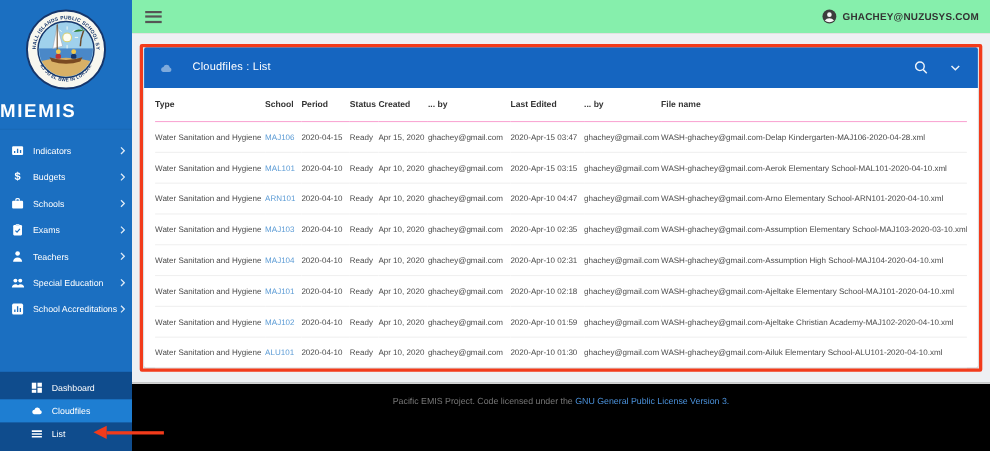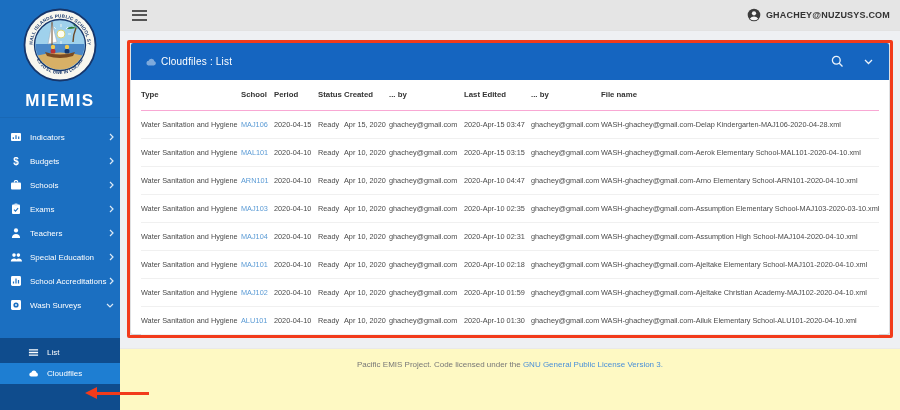--- a/index.html
+++ b/index.html
@@ -6,54 +6,54 @@
   html,body { width:900px; height:410px; }
   body {
     position:relative; overflow:hidden; background:#fff;
     font-family:"Liberation Sans", sans-serif;
     -webkit-font-smoothing:antialiased;
   }
 
   
   .sidebar { position:absolute; left:0; top:0; width:120px; height:410px; background:#1b6fc1; color:#fff; z-index:2; }
   .logo-wrap { display:flex; justify-content:center; padding-top:8px; }
-  .brand { text-align:center; font-size:17px; font-weight:bold; letter-spacing:1.5px; margin-top:9px; padding-bottom:6px; border-bottom:1px solid rgba(0,0,0,.06); }
+  .brand { font-size:17px; font-weight:bold; letter-spacing:1.5px; margin-top:9px; padding-bottom:6px; border-bottom:1px solid rgba(0,0,0,.06); }
   .nav { margin-top:7px; }
   .nav-item { position:relative; height:24px; display:flex; align-items:center; padding:0 14px 0 10px; font-size:8px; cursor:pointer; white-space:nowrap; }
   .nav-item .ic { width:12px; height:12px; margin-right:8px; flex:0 0 12px; }
   .nav-item .dollar { width:12px; margin-right:8px; font-size:10px; font-weight:bold; text-align:center; flex:0 0 12px; }
   .nav-item .chev { position:absolute; right:6px; top:8px; opacity:.85; }
   .submenu { position:absolute; left:0; top:338px; width:120px; height:72px; background:#0f4c8d; padding-top:4px; }
   .sub-item { height:21px; display:flex; align-items:center; padding-left:28px; font-size:8px; cursor:pointer; }
   .sub-item .ic { width:11px; height:11px; margin-right:8px; flex:0 0 11px; }
   .sub-item.active { background:#1e7ed2; }
 
   
-  .topbar { position:absolute; left:120px; top:0; width:780px; height:31px; background:#e5e5e5; border-bottom:1px solid #e2e2e2; display:flex; align-items:center; padding:0 10px 0 12px; }
+  .topbar { position:absolute; left:120px; top:0; width:780px; height:31px; background:#86efac; border-bottom:1px solid #e2e2e2; display:flex; align-items:center; padding:0 10px 0 12px; }
   .hamburger { display:flex; flex-direction:column; gap:2.5px; cursor:pointer; }
   .hamburger span { display:block; width:15px; height:2px; background:#555; }
   .user { margin-left:auto; display:flex; align-items:center; gap:5px; cursor:pointer; }
   .user-email { font-size:9px; font-weight:bold; color:#333; letter-spacing:.2px; }
 
   
   .content-bg { position:absolute; left:120px; top:31px; width:780px; height:317px; background:#eef0f3; }
   .panel { position:absolute; left:131px; top:43px; width:758px; height:291px; background:#fff; border-radius:2px; box-shadow:0 1px 3px rgba(0,0,0,.18); z-index:1; }
   .panel-header { height:37px; background:#1565c0; border-radius:2px 2px 0 0; display:flex; align-items:center; padding:0 16px 0 12px; color:#fff; }
-  .panel-title { font-size:10px; font-weight:500; margin-left:2px; letter-spacing:.2px; }
+  .panel-title { font-size:10px; font-weight:500; margin-left:16px; letter-spacing:.2px; }
   .ph-icons { margin-left:auto; display:flex; align-items:center; gap:20px; }
   .ph-icons .btn { cursor:pointer; display:flex; align-items:center; }
 
   .tablewrap { padding:0 10px; }
   table { width:100%; border-collapse:collapse; table-layout:fixed; }
   th { font-size:7.8px; font-weight:bold; color:#333; text-align:left; height:30px; vertical-align:middle; border-bottom:1px solid #f9a8d4; padding:0 3px 0 0; white-space:nowrap; overflow:hidden; }
   td { font-size:7.3px; color:#4a4a4a; height:28px; vertical-align:middle; border-bottom:1px solid #f0f0f0; padding:0 3px 0 0; white-space:nowrap; overflow:hidden; }
   td.school { color:#5b9bd5; cursor:pointer; }
 
   
-  .footer { position:absolute; left:120px; top:348px; width:780px; height:62px; background:#fef9c3; border-top:1px solid #e9e9e9; text-align:center; padding-top:11px; font-size:8px; color:#777; }
+  .footer { position:absolute; left:120px; top:348px; width:780px; height:62px; background:#000000; border-top:1px solid #e9e9e9; text-align:center; padding-top:11px; font-size:8px; color:#777; }
   .footer a { color:#4a90d9; text-decoration:none; cursor:pointer; }
 
   
   .annot-rect { position:absolute; left:127px; top:40px; width:766px; height:298px; border:3px solid #f23b1b; border-radius:2px; z-index:5; pointer-events:none; }
   .annot-arrow-line { position:absolute; left:97px; top:392px; width:52px; height:3px; background:#f23b1b; z-index:6; pointer-events:none; }
   .annot-arrow-head { position:absolute; left:85px; top:387px; width:0; height:0; border-top:6px solid transparent; border-bottom:6px solid transparent; border-right:12px solid #f23b1b; z-index:6; pointer-events:none; }
 
   svg { display:block; }
 </style>
 </head>
@@ -159,45 +159,43 @@
     <div class="nav-item">
       <svg class="ic" viewBox="0 0 12 12">
           <rect x="1" y="1" width="10" height="10" rx="1.4" fill="#fff"></rect>
           <path d="M3.5 8.6V6.4M6 8.6V3.4M8.5 8.6V5" stroke="#1b6fc1" stroke-width="1.2" fill="none"></path>
         </svg>
       <span>School Accreditations</span>
       <svg class="chev" width="5" height="8" viewBox="0 0 5 8">
           <path d="M1 1l3 3-3 3" stroke="#fff" fill="none" stroke-width="1.2"></path>
         </svg>
     </div>
-    <div class="nav-item">
-      <svg class="ic" viewBox="0 0 12 12">
-          <rect x="1" y="1" width="10" height="10" rx="1.4" fill="#fff"></rect>
-          <circle cx="6" cy="6" r="2.6" fill="#1b6fc1"></circle>
-          <circle cx="6" cy="6" r=".9" fill="#fff"></circle>
-        </svg>
-      <span>Wash Surveys</span>
-      <svg class="chev" width="8" height="5" viewBox="0 0 8 5" style="top:10px">
-          <path d="M1 1l3 3 3-3" stroke="#fff" fill="none" stroke-width="1.2"></path>
-        </svg>
-    </div>
   </div>
 
   <div class="submenu">
     <div class="sub-item">
       <svg class="ic" viewBox="0 0 12 12">
+          <rect x="1" y="1" width="4.4" height="6" fill="#fff"></rect>
+          <rect x="6.6" y="1" width="4.4" height="4" fill="#fff"></rect>
+          <rect x="1" y="8" width="4.4" height="3" fill="#fff"></rect>
+          <rect x="6.6" y="6" width="4.4" height="5" fill="#fff"></rect>
+        </svg>
+      <span>Dashboard</span>
+    </div>
+    <div class="sub-item active">
+      <svg class="ic" viewBox="0 0 12 12">
+          <path d="M3.1 9.4h5.8a2.1 2.1 0 00.5-4.1 3 3 0 00-5.8-.5 2.35 2.35 0 00-.5 4.6z" fill="#fff"></path>
+        </svg>
+      <span>Cloudfiles</span>
+    </div>
+    <div class="sub-item">
+      <svg class="ic" viewBox="0 0 12 12">
           <path d="M1 3.2h10M1 6h10M1 8.8h10" stroke="#fff" stroke-width="1.5"></path>
         </svg>
       <span>List</span>
-    </div>
-    <div class="sub-item active">
-      <svg class="ic" viewBox="0 0 12 12">
-          <path d="M3.1 9.4h5.8a2.1 2.1 0 00.5-4.1 3 3 0 00-5.8-.5 2.35 2.35 0 00-.5 4.6z" fill="#fff"></path>
-        </svg>
-      <span>Cloudfiles</span>
     </div>
   </div>
 </div>
 
 <div class="topbar">
   <div class="hamburger">
       <span></span>
       <span></span>
       <span></span>
     </div>

